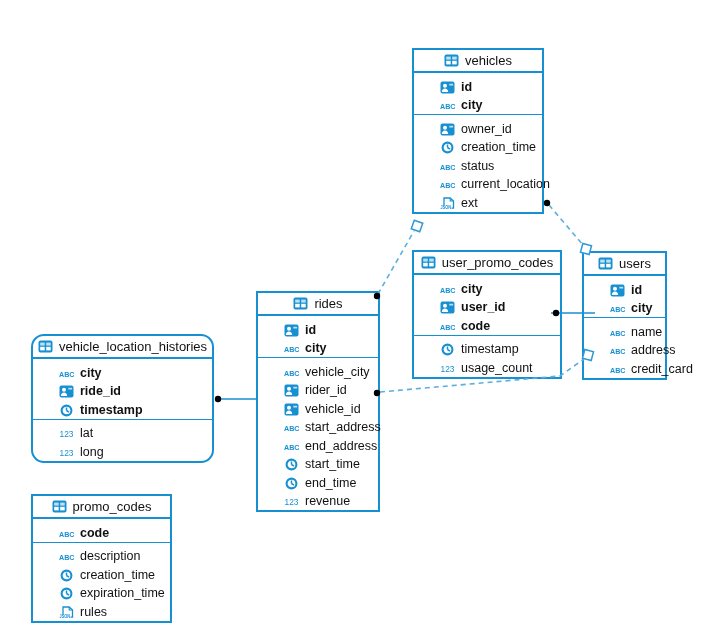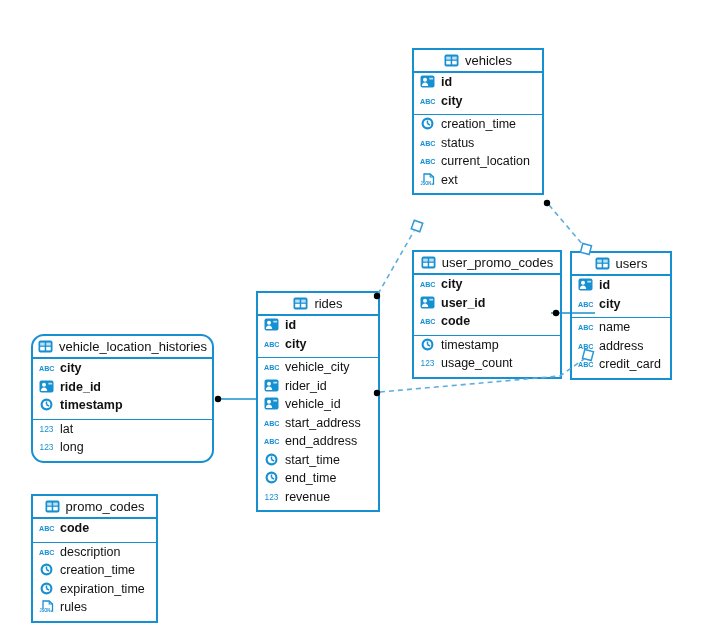--- a/index.html
+++ b/index.html
@@ -12,22 +12,22 @@
     position:absolute;background:#ffffff;border:2px solid #1790d2;
     box-sizing:border-box;font-size:12.5px;color:#111;z-index:2;
   }
   .thead{
     display:flex;align-items:center;justify-content:center;gap:5px;
     padding:3px 6px;border-bottom:2px solid #1790d2;font-size:13px;white-space:nowrap;
   }
   .sec{padding:2px 0;}
   .sec-fields{border-top:1.5px solid #1790d2;}
   .row{
-    display:flex;align-items:flex-start;gap:5px;height:18.5px;
-    padding:0 6px;white-space:nowrap;box-sizing:border-box;
+    display:flex;align-items:flex-end;gap:5px;height:18.5px;
+    padding:0 6px;white-space:nowrap;box-sizing:border-box;margin-left:20px;
   }
   .row.pk{font-weight:bold;}
   .icw{display:inline-flex;width:16px;height:13px;flex:none;align-items:center;}
   .icw svg{display:block;}
   svg.overlay{position:absolute;inset:0;z-index:3;pointer-events:none;}
 </style>
 </head>
 <body>
 
 <div class="erd-canvas">
@@ -94,20 +94,31 @@
               <text x="0" y="9.5" font-size="7" font-weight="bold" fill="#1790d2" textLength="15.5" lengthAdjust="spacingAndGlyphs" font-family="Liberation Sans, sans-serif">ABC</text>
             </svg>
           </span>
           <span>city</span>
         </div>
       </div>
     <div class="sec sec-fields">
         <div class="row">
           <span class="icw">
             <svg width="15" height="13" viewBox="0 0 15 13">
+              <rect x="0.5" y="0.5" width="14" height="12" rx="2" fill="#1790d2"></rect>
+              <circle cx="5" cy="4.8" r="2" fill="#fff"></circle>
+              <path d="M1.8 11c0-2.1 1.5-3.4 3.2-3.4s3.2 1.3 3.2 3.4z" fill="#fff"></path>
+              <rect x="9.3" y="2.8" width="3.8" height="1.7" fill="#bfe0f2"></rect>
+            </svg>
+          </span>
+          <span>owner_id</span>
+        </div>
+        <div class="row">
+          <span class="icw">
+            <svg width="15" height="13" viewBox="0 0 15 13">
               <circle cx="7.5" cy="6.5" r="4.9" fill="none" stroke="#1790d2" stroke-width="2.1"></circle>
               <path d="M7.5 6.5L7.5 3.4 M7.5 6.5L10 8.1" stroke="#1790d2" stroke-width="1.5" fill="none"></path>
             </svg>
           </span>
           <span>creation_time</span>
         </div>
         <div class="row">
           <span class="icw">
             <svg width="16" height="13" viewBox="0 0 16 13">
               <text x="0" y="9.5" font-size="7" font-weight="bold" fill="#1790d2" textLength="15.5" lengthAdjust="spacingAndGlyphs" font-family="Liberation Sans, sans-serif">ABC</text>
@@ -193,21 +204,21 @@
           <span class="icw">
             <svg width="16" height="13" viewBox="0 0 16 13">
               <text x="0.5" y="10" font-size="8.5" fill="#1790d2" textLength="14" lengthAdjust="spacingAndGlyphs" font-family="Liberation Sans, sans-serif">123</text>
             </svg>
           </span>
           <span>usage_count</span>
         </div>
       </div>
   </div>
 
-  <div class="table" style="left:570px;top:251px;width:102px;">
+  <div class="table" style="left:582px;top:251px;width:85px;">
     <div class="thead">
       <span class="icw">
           <svg width="15" height="13" viewBox="0 0 15 13">
             <rect x="0.5" y="0.5" width="14" height="12" rx="2" fill="#1790d2"></rect>
             <rect x="2.2" y="2.6" width="4.5" height="3" fill="#bfe0f2"></rect>
             <rect x="8.2" y="2.6" width="4.5" height="3" fill="#bfe0f2"></rect>
             <rect x="2.2" y="6.8" width="4.5" height="3.6" fill="#fff"></rect>
             <rect x="8.2" y="6.8" width="4.5" height="3.6" fill="#fff"></rect>
           </svg>
         </span>
@@ -428,21 +439,21 @@
           <span class="icw">
             <svg width="16" height="13" viewBox="0 0 16 13">
               <text x="0.5" y="10" font-size="8.5" fill="#1790d2" textLength="14" lengthAdjust="spacingAndGlyphs" font-family="Liberation Sans, sans-serif">123</text>
             </svg>
           </span>
           <span>long</span>
         </div>
       </div>
   </div>
 
-  <div class="table" style="left:31px;top:494px;width:127px;">
+  <div class="table" style="left:31px;top:494px;width:141px;">
     <div class="thead">
       <span class="icw">
           <svg width="15" height="13" viewBox="0 0 15 13">
             <rect x="0.5" y="0.5" width="14" height="12" rx="2" fill="#1790d2"></rect>
             <rect x="2.2" y="2.6" width="4.5" height="3" fill="#bfe0f2"></rect>
             <rect x="8.2" y="2.6" width="4.5" height="3" fill="#bfe0f2"></rect>
             <rect x="2.2" y="6.8" width="4.5" height="3.6" fill="#fff"></rect>
             <rect x="8.2" y="6.8" width="4.5" height="3.6" fill="#fff"></rect>
           </svg>
         </span>

